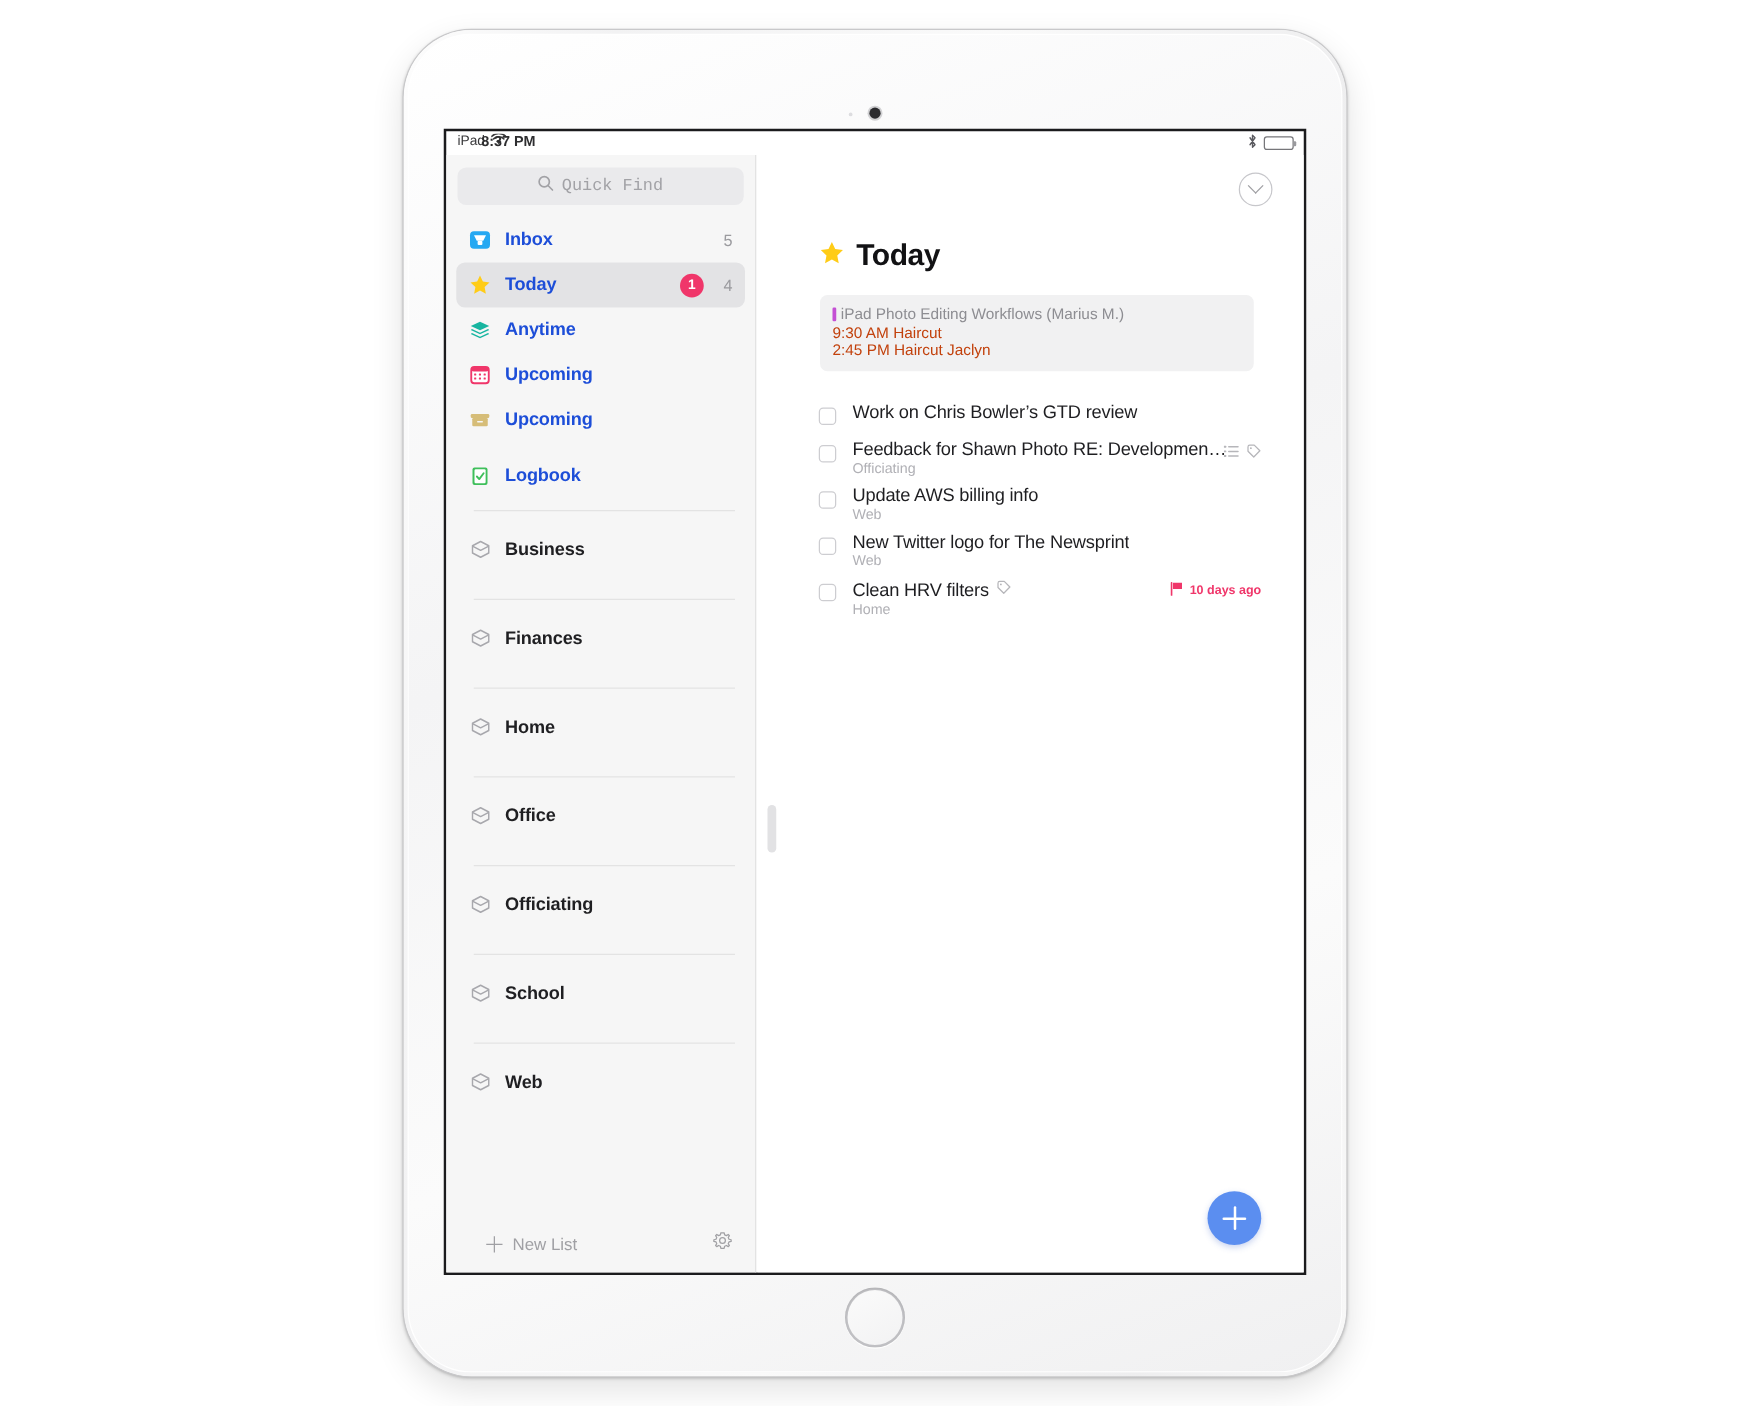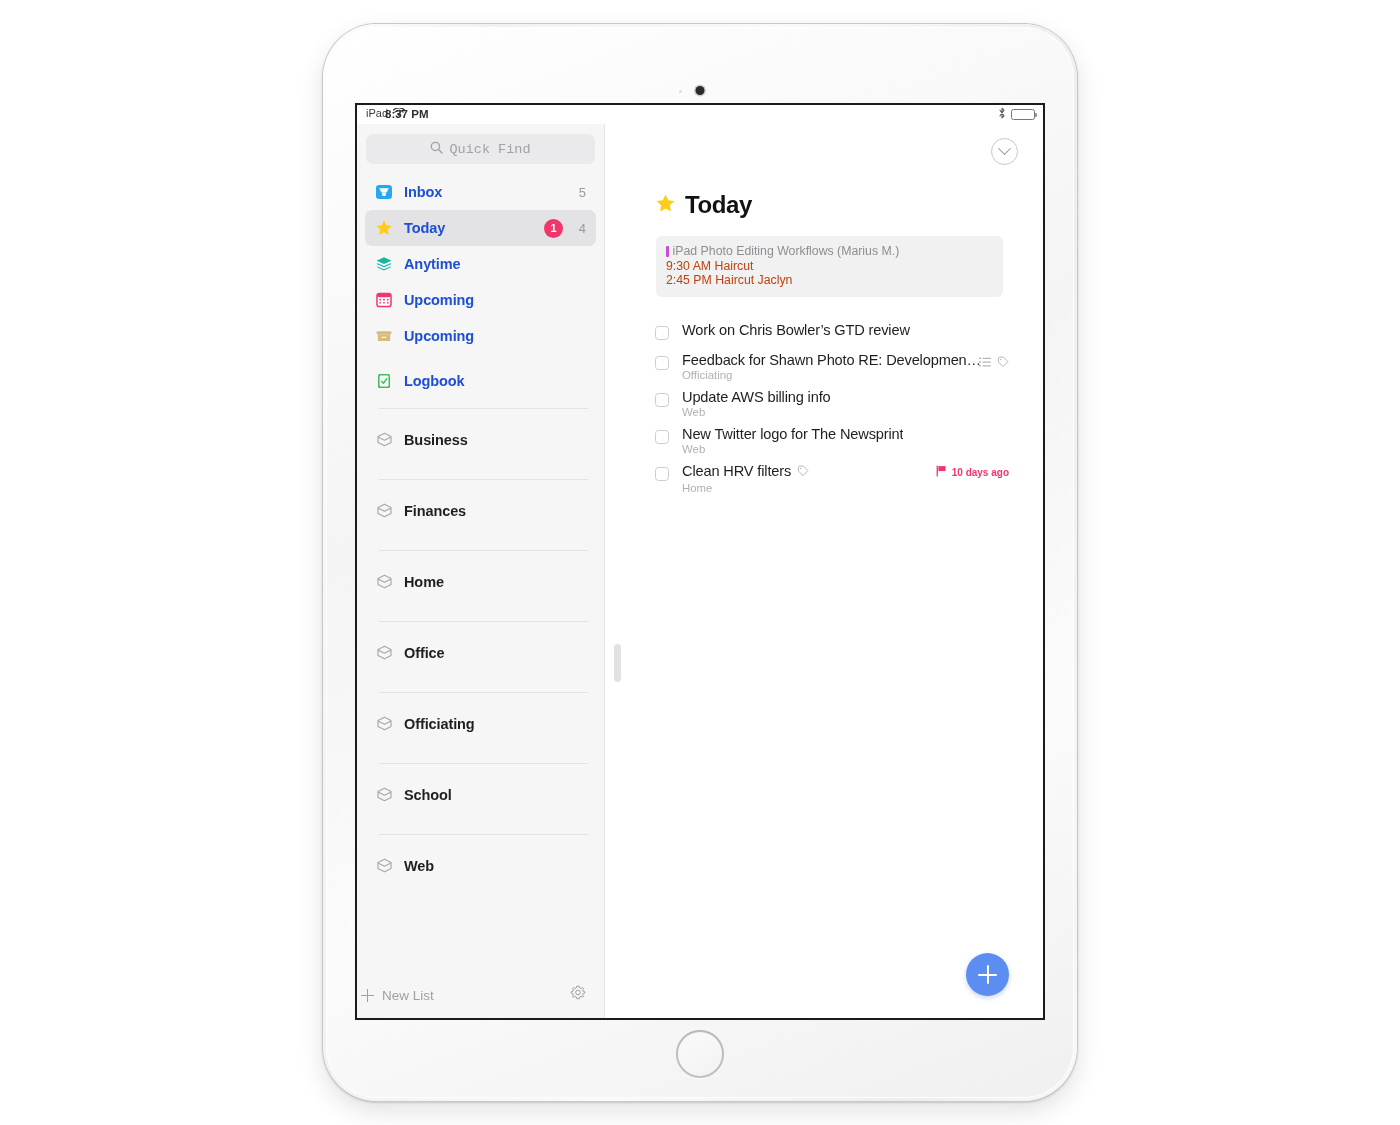--- a/index.html
+++ b/index.html
@@ -183,21 +183,21 @@
     color: #1f1f22; letter-spacing: -.1px;
   }
   .area-pad-top { height: 13px; }
   .area-pad-bottom { height: 13px; }
 
   #sidebar-footer {
     position: absolute;
     left: 0; bottom: 0; width: 100%;
     height: 46px;
     display: flex; align-items: center;
-    padding: 0 18px 0 4px;
+    padding: 0 18px 0 32px;
   }
   #new-list-btn {
     display: flex; align-items: center; gap: 8px;
     color: #a0a0a4; font-size: 13.5px;
     flex: 1;
   }
   .plus-thin {
     width: 13px; height: 13px; position: relative;
   }
   .plus-thin::before, .plus-thin::after {
@@ -287,21 +287,21 @@
   .checkbox {
     width: 14px; height: 14px;
     border: 1.3px solid #cdcdd1;
     border-radius: 3.5px;
     flex: 0 0 14px;
     margin-top: 4px;
     background: #fff;
   }
   .task-body { flex: 1; min-width: 0; }
   .task-title-row {
-    display: flex; align-items: flex-start; gap: 6px;
+    display: flex; align-items: flex-end; gap: 6px;
   }
   .task-title {
     font-size: 14.6px; color: #1e1e21;
     letter-spacing: -.15px;
     white-space: nowrap; overflow: hidden; text-overflow: ellipsis;
   }
   .task-sub {
     font-size: 11.4px; color: #b0b0b5;
     margin-top: 1px;
   }

